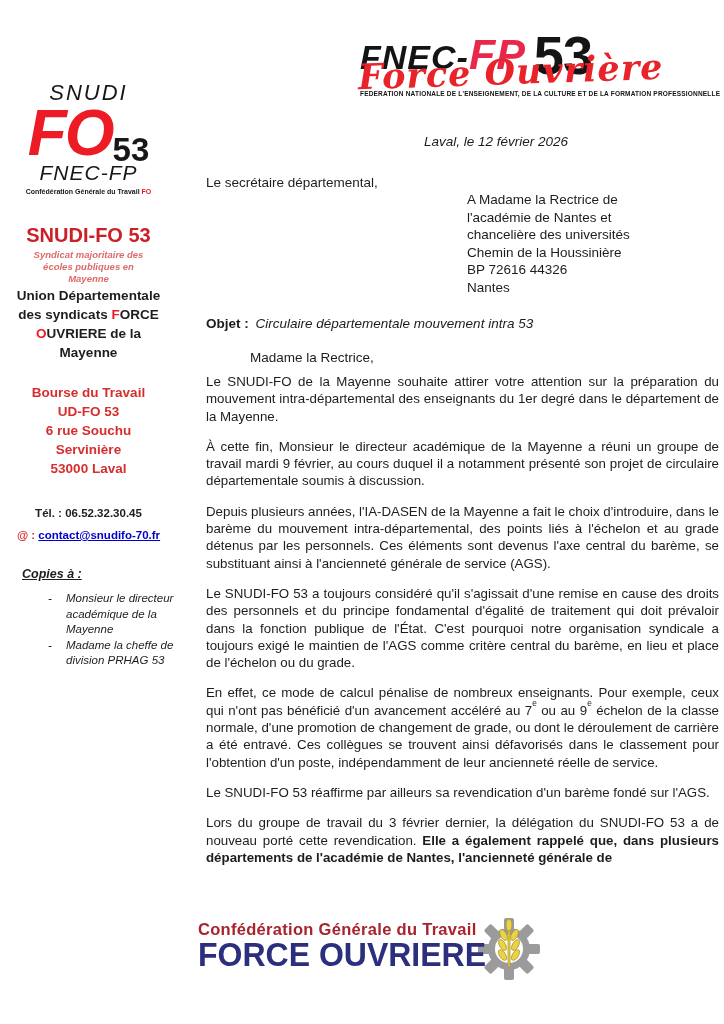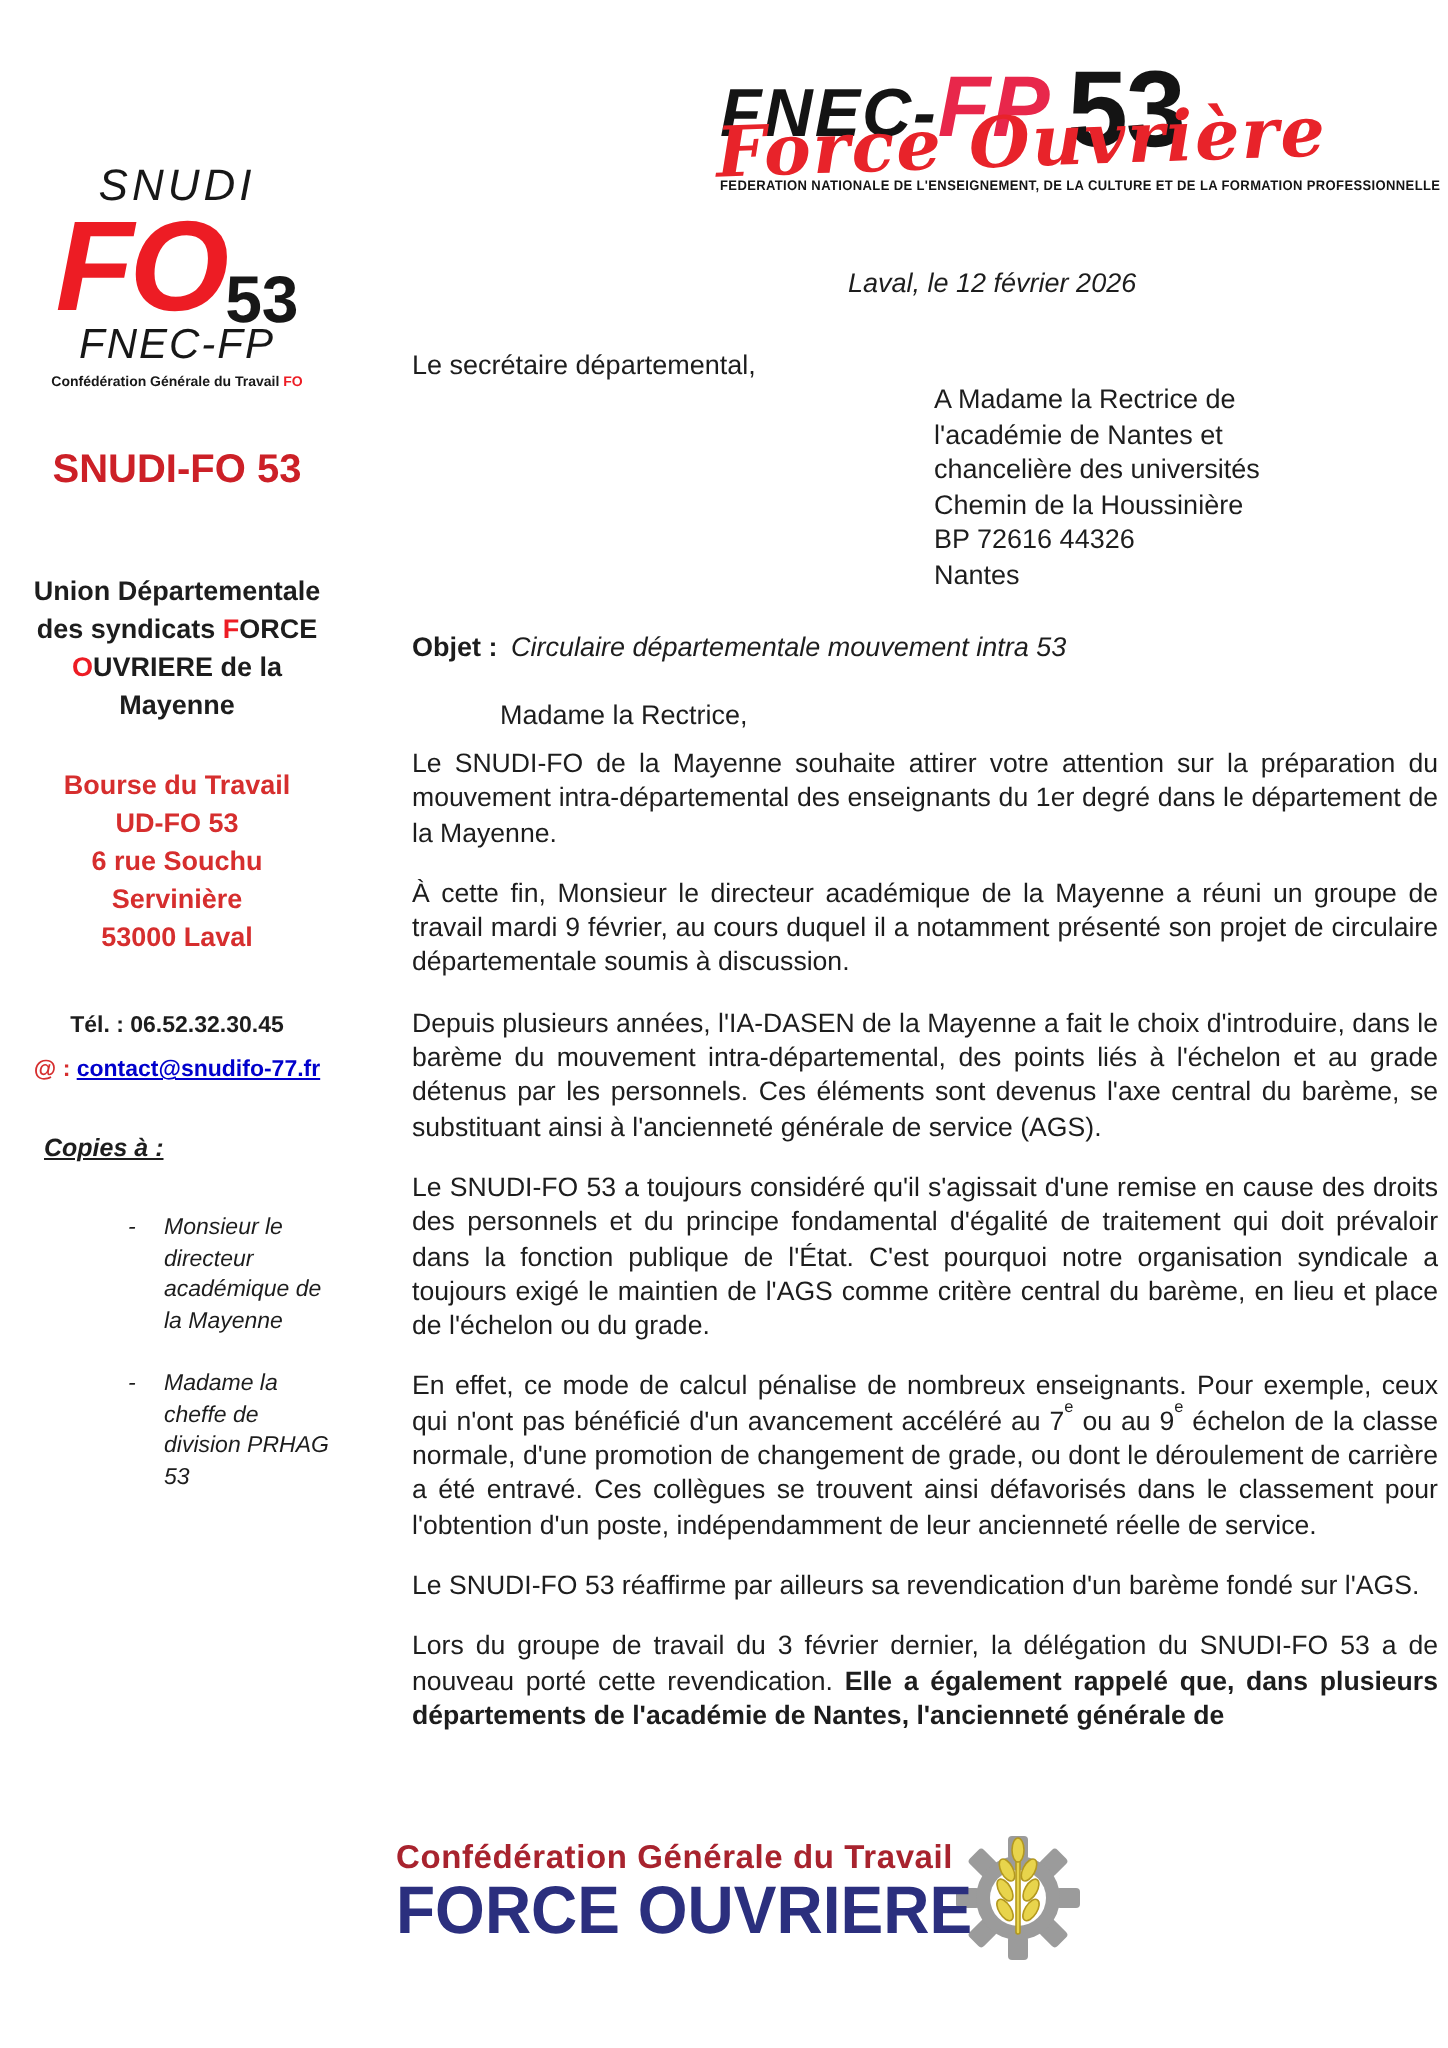--- a/index.html
+++ b/index.html
@@ -25,21 +25,21 @@
   .sb-title{top:224px;margin:0;font-size:20px;font-weight:bold;color:#cc2027;}
   .sb-subtitle{top:249px;font-size:9.5px;font-weight:bold;font-style:italic;color:#dd6a6a;line-height:12px;padding:0 16px;}
   .sb-union{top:286px;font-size:13.5px;font-weight:bold;line-height:19px;padding:0 4px;color:#1d1d1d;}
   .sb-address{top:383px;font-size:13.5px;font-weight:bold;color:#d62e2e;line-height:19px;}
   .sb-tel{top:507px;font-size:11.5px;font-weight:bold;color:#1d1d1d;}
   .sb-email{top:529px;font-size:11.5px;font-weight:bold;}
   .email-at{color:#d62e2e;}
   .email-link{color:#0000cc;text-decoration:underline;cursor:pointer;}
   .sb-copies-h{top:567px;left:14px !important;right:auto !important;font-size:12.5px;font-weight:bold;font-style:italic;text-decoration:underline;text-align:left;}
   .sb-copies{top:591px;left:38px !important;right:2px !important;margin:0;padding:0;list-style:none;text-align:left;font-size:11.5px;font-style:italic;line-height:15.5px;}
-  .sb-copies li{position:relative;padding-left:20px;margin:16px;}
+  .sb-copies li{position:relative;padding-left:20px;margin:0;}
   .sb-copies li::before{content:"-";position:absolute;left:2px;top:0;}
 
   
   .hdr{position:absolute;left:360px;top:24px;width:360px;}
   .hdr-line{position:relative;white-space:nowrap;}
   .hdr-fnec{font-style:italic;font-weight:900;font-size:34px;letter-spacing:1px;color:#141414;}
   .hdr-fp{font-style:italic;font-weight:900;font-size:43px;letter-spacing:1px;color:#e8274b;}
   .hdr-53{font-weight:900;font-size:54px;color:#141414;margin-left:8px;vertical-align:-5px;letter-spacing:-1px;}
   .hdr-script{
     position:absolute;left:-2px;top:27px;
@@ -74,31 +74,32 @@
       <div class="logo-snudi">SNUDI</div>
       <div class="logo-fo-row">
         <span class="logo-fo">FO</span>
         <span class="logo-53">53</span>
       </div>
       <div class="logo-fnec">FNEC-FP</div>
       <div class="logo-cgt"><span>Confédération Générale du Travail </span><span class="run-red">FO</span></div>
     </div>
 
     <h1 class="sb-title">SNUDI-FO 53</h1>
+    <div class="sb-subtitle">Syndicat majoritaire des écoles publiques en Mayenne</div>
     <div class="sb-union"><span>Union Départementale des syndicats </span><span class="run-red">F</span><span>ORCE </span><span class="run-red">O</span><span>UVRIERE de la Mayenne</span></div>
     <div class="sb-address">
         <div>Bourse du Travail</div>
         <div>UD-FO 53</div>
         <div>6 rue Souchu</div>
         <div>Servinière</div>
         <div>53000 Laval</div>
       </div>
     <div class="sb-tel">Tél. : 06.52.32.30.45</div>
     <div class="sb-email">
-      <span class="email-at">@ : </span><a class="email-link">contact@snudifo-77.fr</a>
+      <span class="email-at">@ : </span><a class="email-link">contact@snudifo-70.fr</a>
     </div>
     <div class="sb-copies-h">Copies à :</div>
     <ul class="sb-copies">
         <li>Monsieur le directeur académique de la Mayenne</li>
         <li>Madame la cheffe de division PRHAG 53</li>
       </ul>
   </aside>
 
   <header class="hdr">
     <div class="hdr-line">

